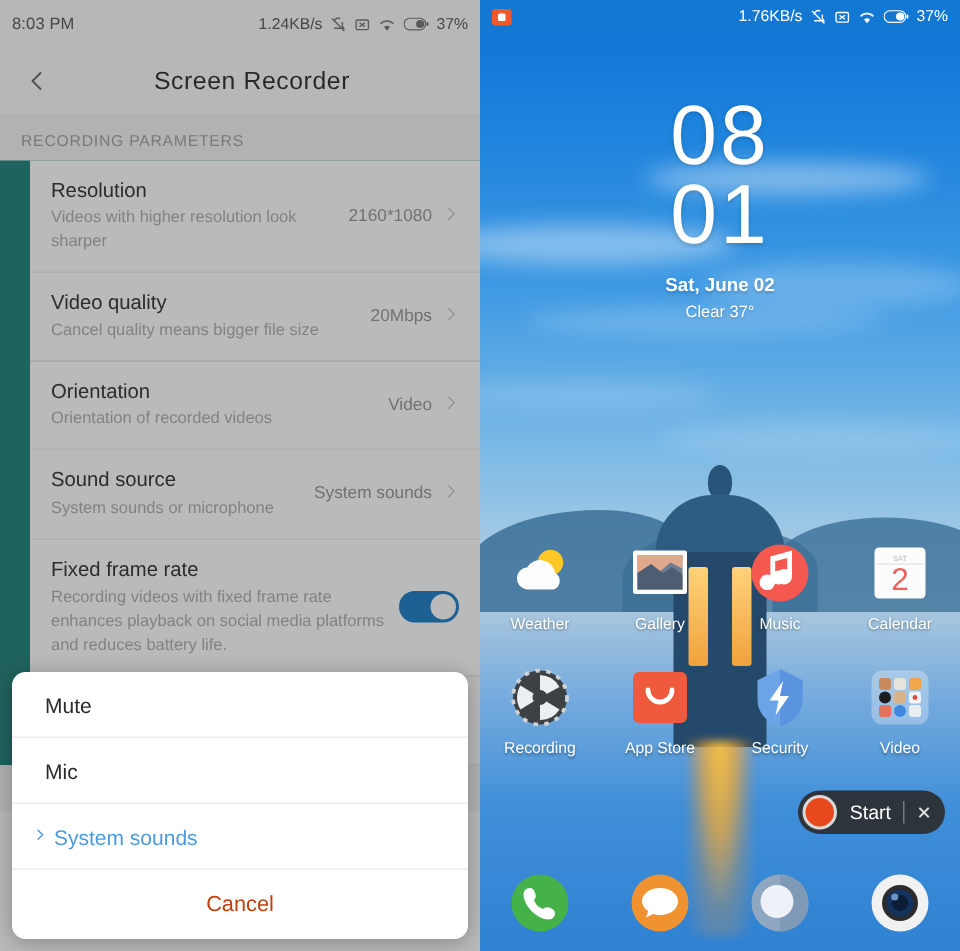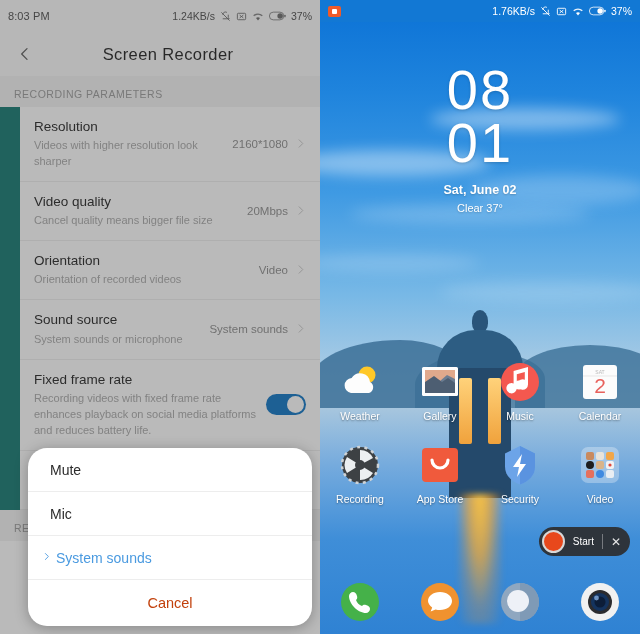--- a/index.html
+++ b/index.html
@@ -38,22 +38,22 @@
   .toggle { width:40px; height:21px; border-radius:11px; background:#0a72c4;
             position:relative; align-self:center; flex:none; }
   .toggle .knob { position:absolute; top:2px; right:2px; width:17px; height:17px;
                   border-radius:50%; background:#fff; }
 
   
   .dim { position:absolute; inset:0; background:rgba(64,64,64,.36); }
 
   
   .sheet { position:absolute; left:8px; right:8px; bottom:8px; background:#fff;
-           border-radius:19px; overflow:hidden;
-           box-shadow:0 2px 14px rgba(0,0,0,.28);margin-left:20px; }
+           border-radius:9px; overflow:hidden;
+           box-shadow:0 2px 14px rgba(0,0,0,.28); }
   .sheet-item { height:44px; display:flex; align-items:center; padding:0 22px;
                 font-size:14px; color:#2b2b2b; border-bottom:1px solid #ededed; }
   .sheet-item.selected { color:#4a9ae0; padding-left:14px; }
   .sheet-item .sel-chev { margin-right:5px; font-size:12px; color:#4a9ae0; }
   .sheet-cancel { height:46px; display:flex; align-items:center; justify-content:center;
                   font-size:14.5px; color:#c2410c; }
 
   
   .right-panel { position:relative; width:320px; height:634px; overflow:hidden; background:#2b7fd6; }
 
@@ -99,21 +99,21 @@
   .app .nm { margin-top:6px; font-size:10.5px; color:#fff; text-shadow:0 1px 2px rgba(0,0,0,.4); }
 
   .dock { position:absolute; left:0; right:0; bottom:10px; display:flex; }
   .dock .app .glyph { width:44px; height:44px; }
 
   .widget { position:absolute; right:10px; top:527px; height:29px;
             background:rgba(44,44,46,.92); border-radius:15px; display:flex;
             align-items:center; padding:0 9px 0 3px; color:#fff; }
   .widget .recbtn { width:23px; height:23px; border-radius:50%; background:#e8481c;
                     border:2px solid #d8d8d8; }
-  .widget .start { font-size:10px; margin:0 8px 0 8px; }
+  .widget .start { font-size:13px; margin:0 8px 0 8px; }
   .widget .divider { width:1px; height:15px; background:rgba(255,255,255,.35); }
   .widget .close { font-size:12px; margin-left:8px; color:#e8e8e8; }
 </style>
 </head>
 <body>
 
 <div class="screen">
 
   <div class="left-panel">
     <div class="lp-content">

